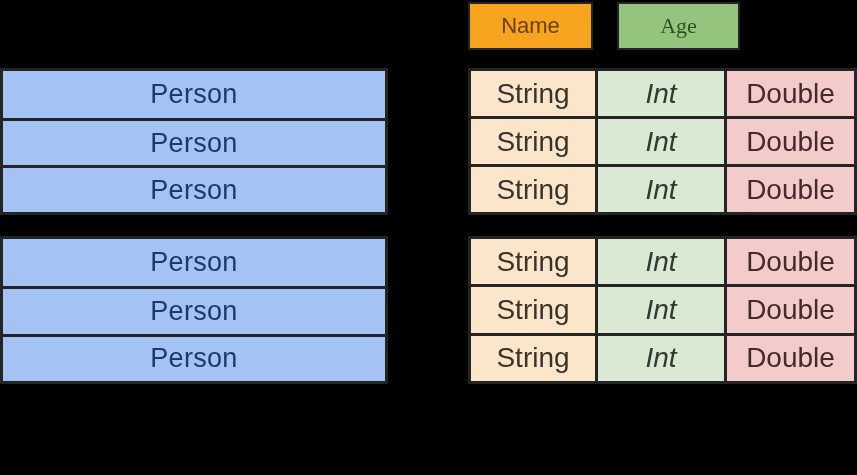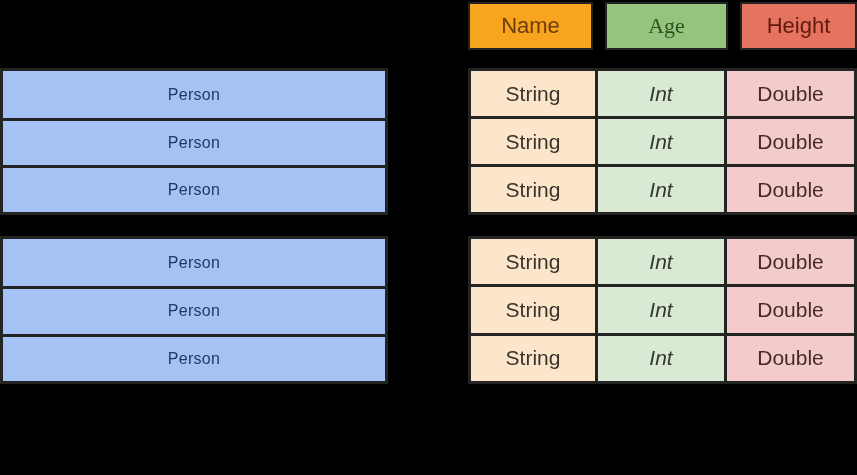--- a/index.html
+++ b/index.html
@@ -27,35 +27,35 @@
     grid-template-rows: repeat(3, 1fr);
   }
   .pgroup.g1 { top: 68px;  height: 147px; }
   .pgroup.g2 { top: 236px; height: 148px; }
   .prow {
     background: var(--person_fill);
     color: var(--person_text);
     display: flex;
     align-items: center;
     justify-content: center;
-    font-size: 16px;
+    font-size: 27px;
     letter-spacing: 0.3px;
   }
   .prow + .prow { border-top: 3px solid var(--border); }
 
   
   .rheader {
     position: absolute;
     left: 468px;
     top: 2px;
     width: 389px;
     height: 48px;
     display: grid;
     grid-template-columns: 125px 123px 1fr;
-    column-gap: 12px;
+    column-gap: 24px;
   }
   .hcell {
     display: flex;
     align-items: center;
     justify-content: center;
     font-size: 22px;
     box-sizing: border-box;
     border: 2px solid var(--border);
   }
   .hcell.h-name   { background: var(--name_fill);   color: var(--name_text); }
@@ -73,21 +73,21 @@
     display: grid;
     grid-template-columns: 124px 126px 1fr;
     gap: 3px;
   }
   .tgroup.g1 { top: 68px;  height: 147px; }
   .tgroup.g2 { top: 236px; height: 148px; }
   .tcell {
     display: flex;
     align-items: center;
     justify-content: center;
-    font-size: 21px;
+    font-size: 28px;
   }
   .tcell.c-string { background: var(--string_fill); color: var(--string_text); }
   .tcell.c-int    { background: var(--int_fill);    color: var(--int_text); font-style: italic; }
   .tcell.c-double { background: var(--double_fill); color: var(--double_text); }
 </style>
 </head>
 <body>
 
 <div class="canvas">
 
@@ -99,21 +99,20 @@
 
   <div class="pgroup g2">
     <div class="prow">Person</div>
     <div class="prow">Person</div>
     <div class="prow">Person</div>
   </div>
 
   <div class="rheader">
     <div class="hcell h-name">Name</div>
     <div class="hcell h-age">Age</div>
-    <div class="hcell h-height">Height</div>
   </div>
 
   <div class="tgroup g1">
     <div class="tcell c-string">String</div>
     <div class="tcell c-int">Int</div>
     <div class="tcell c-double">Double</div>
     <div class="tcell c-string">String</div>
     <div class="tcell c-int">Int</div>
     <div class="tcell c-double">Double</div>
     <div class="tcell c-string">String</div>

